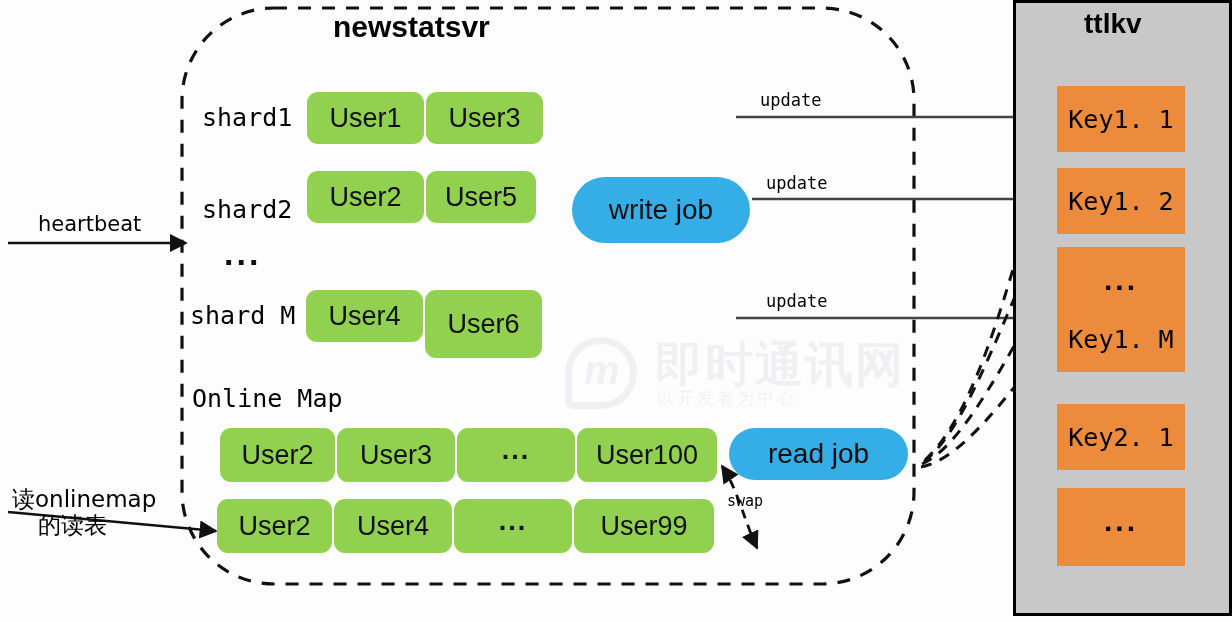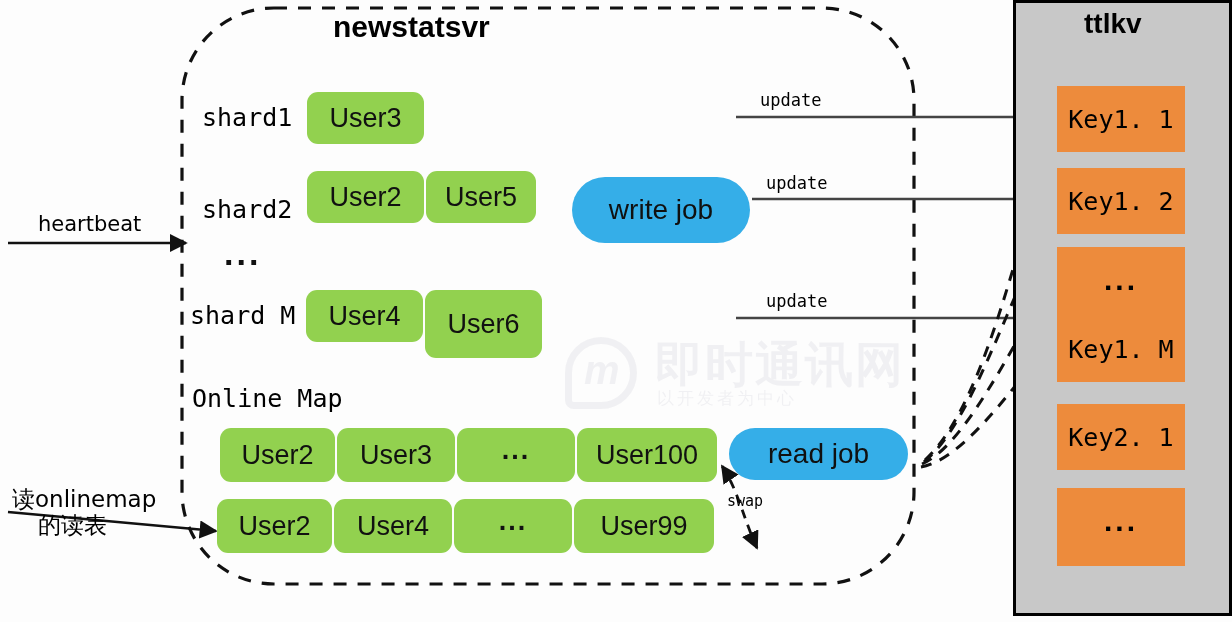--- a/index.html
+++ b/index.html
@@ -251,30 +251,31 @@
   </svg>
 
   <div class="title-newstatsvr">newstatsvr</div>
 
   <div class="ttlkv-panel"></div>
   <div class="title-ttlkv">ttlkv</div>
 
   <div class="kv-box" style="top:86px">Key1. 1</div>
   <div class="kv-box" style="top:168px">Key1. 2</div>
   <div class="kv-box kv-dots" style="top:247px">...</div>
-  <div class="kv-box" style="top:316px">Key1. M</div>
+  <div class="kv-box" style="top:306px">Key1. M</div>
   <div class="kv-box" style="top:404px">Key2. 1</div>
   <div class="kv-box kv-dots" style="top:488px">...</div>
 
   <div class="mono-label" style="left:202px; top:103px">shard1</div>
   <div class="mono-label" style="left:202px; top:195px">shard2</div>
   <div class="shard-dots" style="left:224px; top:234px">...</div>
   <div class="mono-label" style="left:190px; top:301px">shard M</div>
 
   <div class="green-row" style="left:307px; top:92px">
+    <div class="green-cell" style="width:117px;height:52px">User1</div>
     <div class="green-cell" style="width:117px;height:52px">User3</div>
   </div>
 
   <div class="green-row" style="left:307px; top:171px">
     <div class="green-cell" style="width:117px;height:52px">User2</div>
     <div class="green-cell" style="width:110px;height:52px">User5</div>
   </div>
 
   <div class="green-row" style="left:306px; top:290px">
     <div class="green-cell" style="width:117px;height:52px">User4</div>

